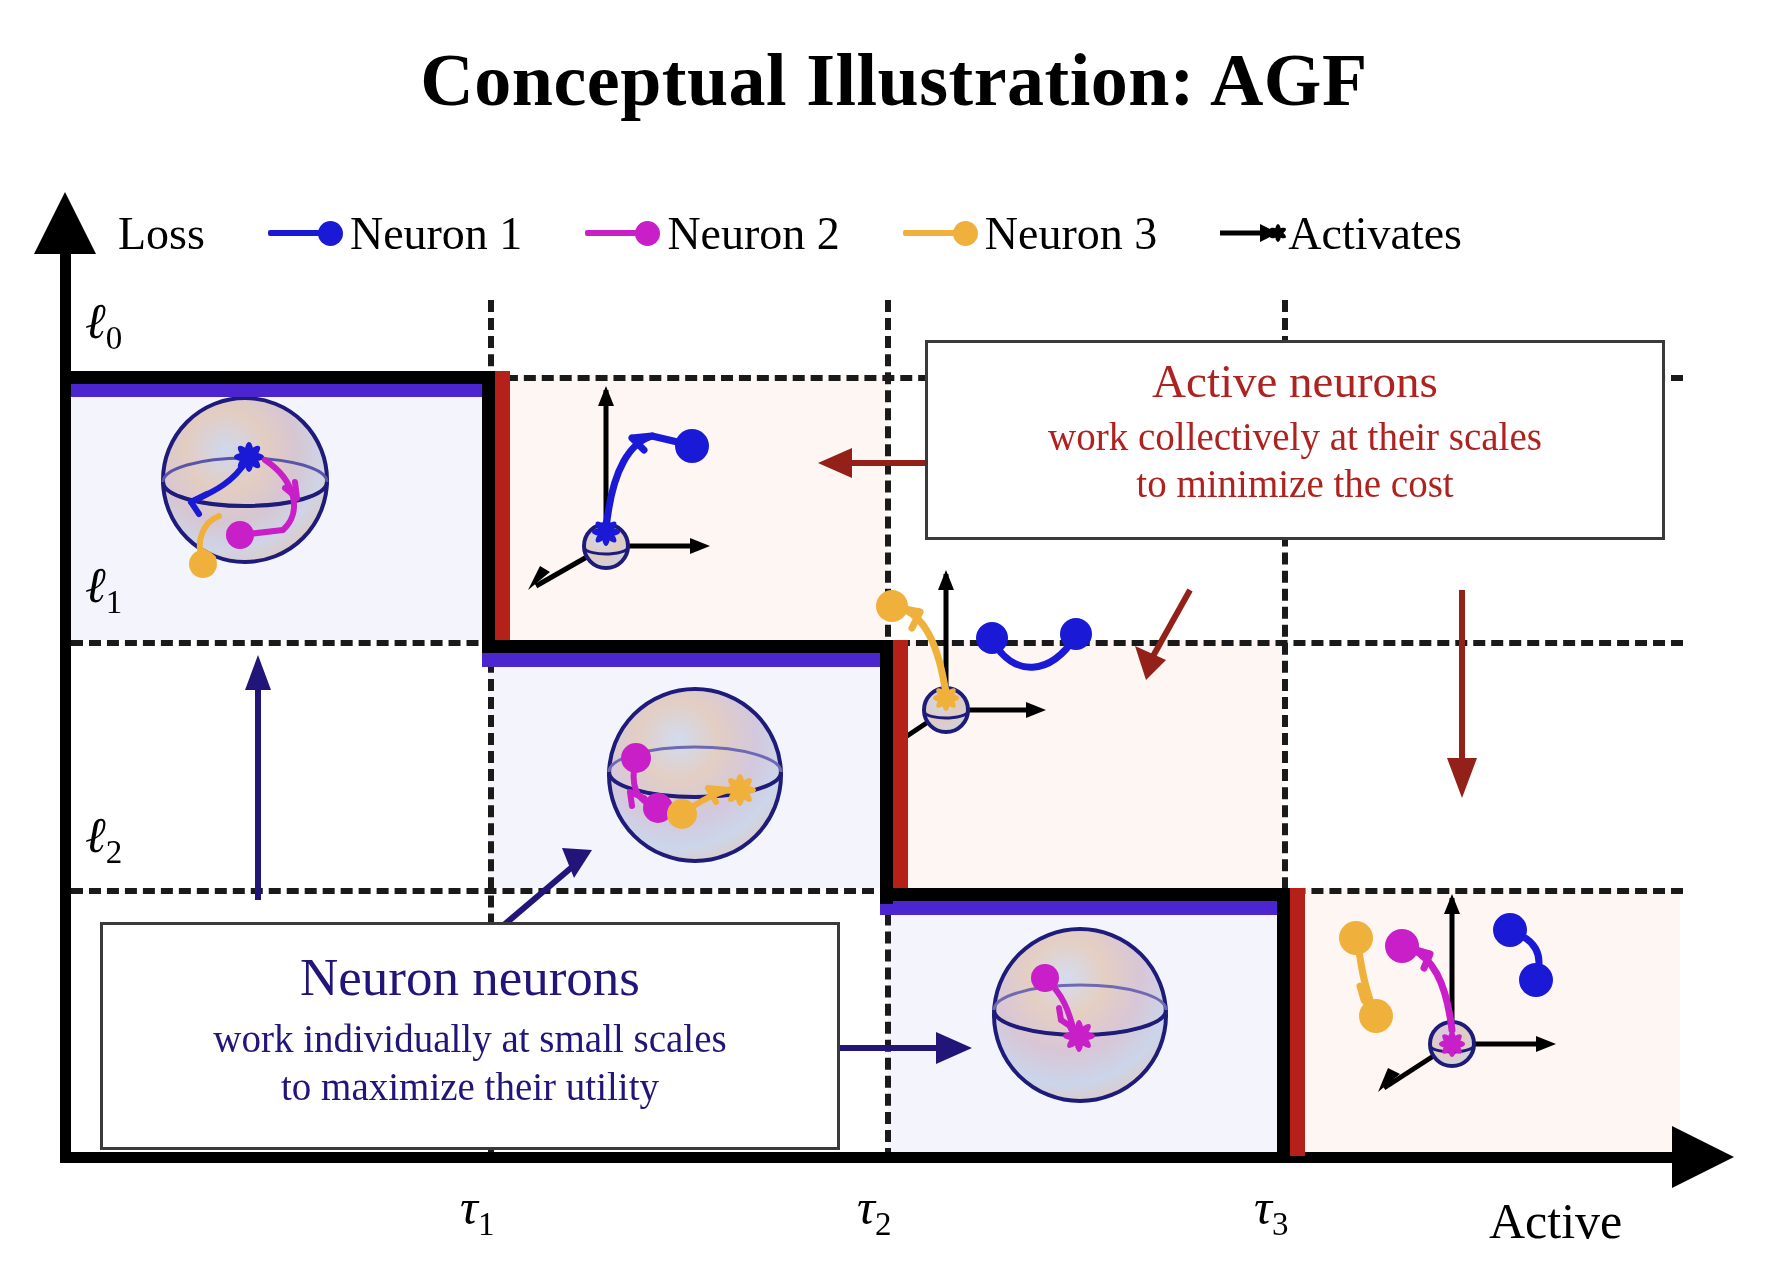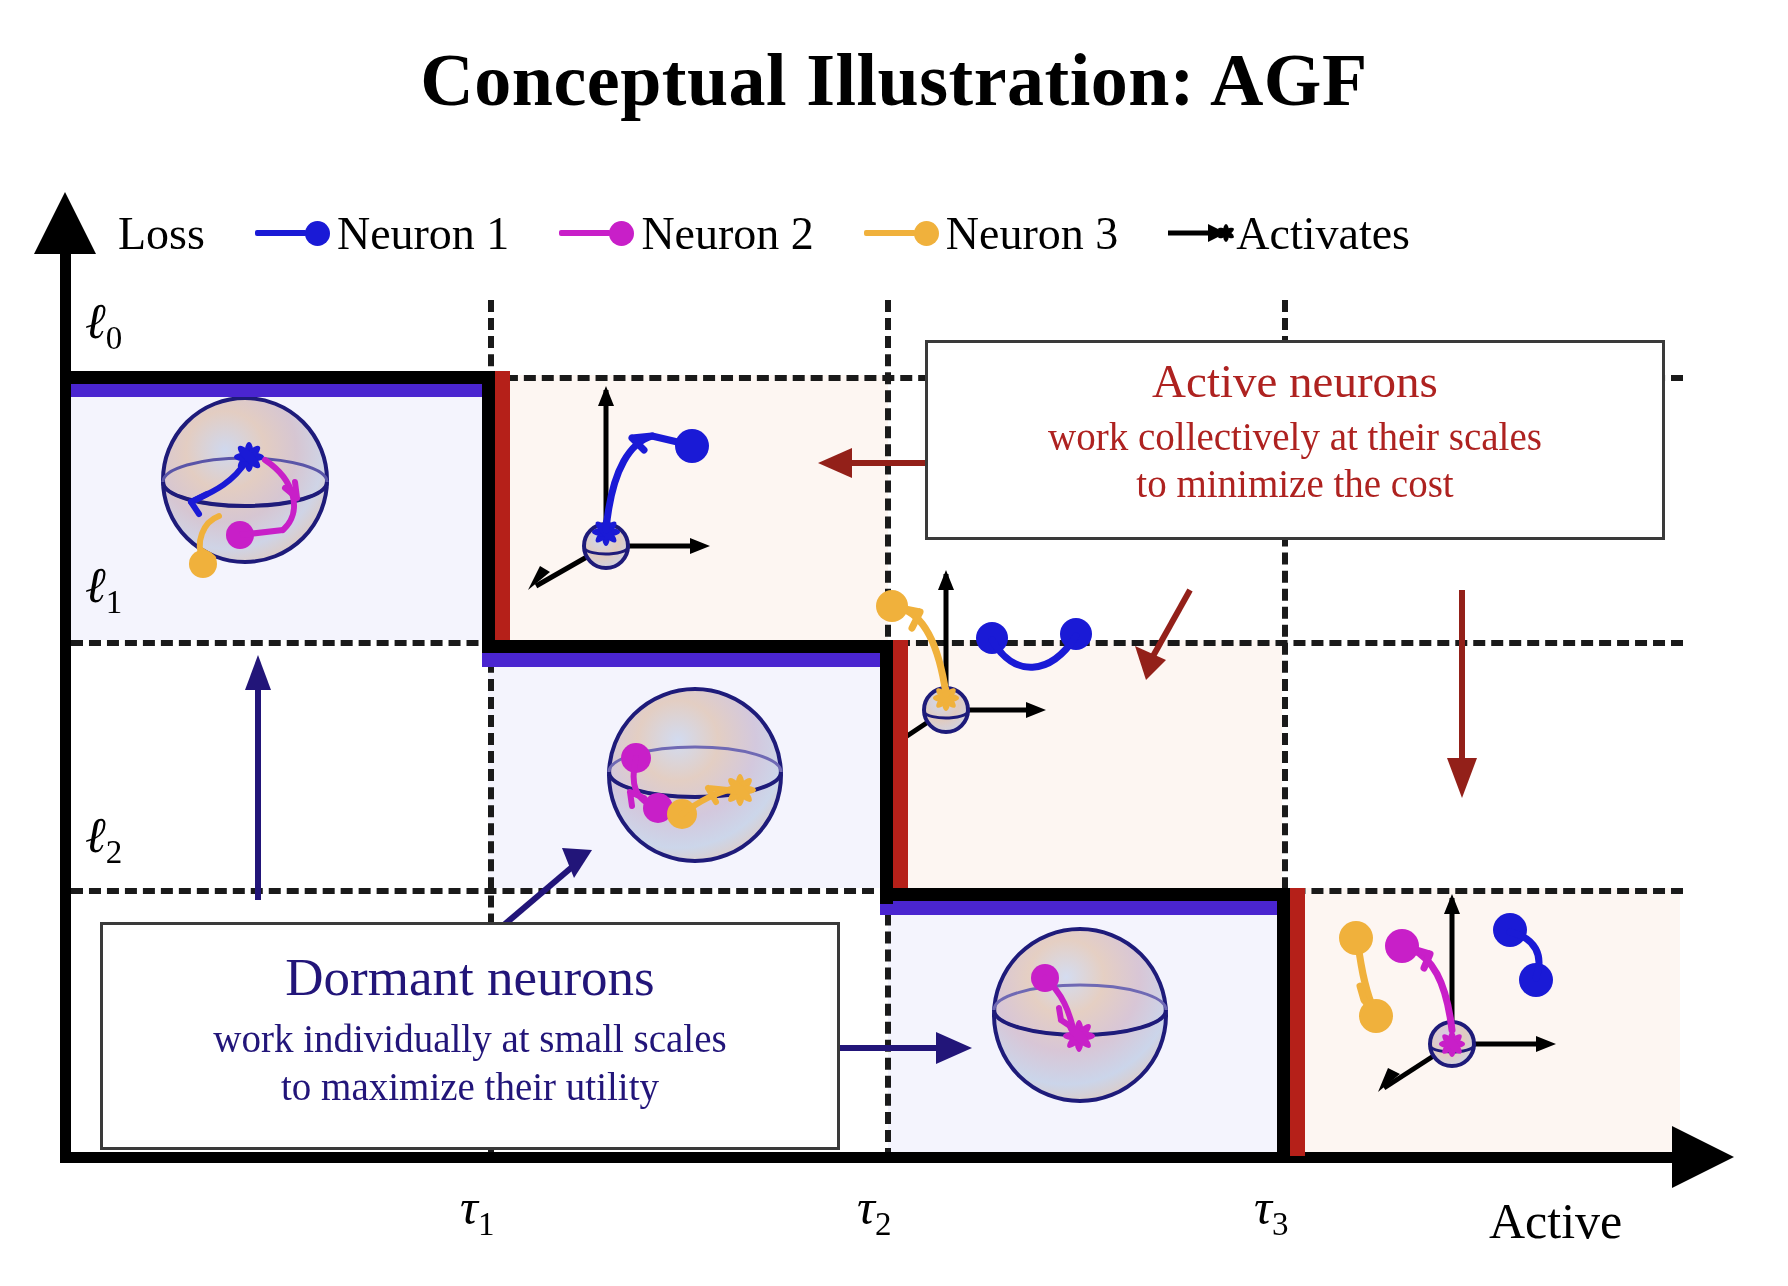--- a/index.html
+++ b/index.html
@@ -8,21 +8,21 @@
   #root{position:relative;width:1488px;height:1286px;background:#fff;}
 
   .title{
     position:absolute;left:0;top:38px;width:1788px;text-align:center;
     font-size:74px;font-weight:bold;color:#000;letter-spacing:.5px;
     font-family:"Liberation Serif","DejaVu Serif",serif;
   }
 
   
   .legend{position:absolute;left:118px;top:205px;height:56px;
-          display:flex;align-items:center;gap:4px;}
+          display:flex;align-items:center;gap:17px;}
   .legend .lbl{font-size:46px;color:#000;white-space:nowrap;}
   .legend-item{display:flex;align-items:center;margin-left:46px;}
   .legend-item .swatch{display:flex;align-items:center;margin-right:7px;}
   .legend-item .lline{display:block;width:52px;height:6px;border-radius:2px;}
   .legend-item .ldot{display:block;width:25px;height:25px;border-radius:50%;
                      margin-left:-2px;}
   .legend-item .ltext{font-size:46px;color:#000;white-space:nowrap;}
   .act-arrow{position:relative;width:66px;height:26px;margin-right:2px;}
 
   
@@ -407,18 +407,18 @@
     </g>
   </svg>
 
   <div class="abox" style="left:925px;top:340px;width:740px;height:200px;padding-top:14px;">
     <div class="hd red-text">Active neurons</div>
     <div class="bd red-text" style="margin-top:6px;">work collectively at their scales</div>
     <div class="bd red-text">to minimize the cost</div>
   </div>
 
   <div class="abox" style="left:100px;top:922px;width:740px;height:228px;padding-top:24px;">
-    <div class="hd blue-text" style="font-size:53px;">Dormant neurons</div>
+    <div class="hd blue-text" style="font-size:53px;">Neuron neurons</div>
     <div class="bd blue-text" style="margin-top:10px;">work individually at small scales</div>
     <div class="bd blue-text">to maximize their utility</div>
   </div>
 
 </div>
 
 </body></html>

